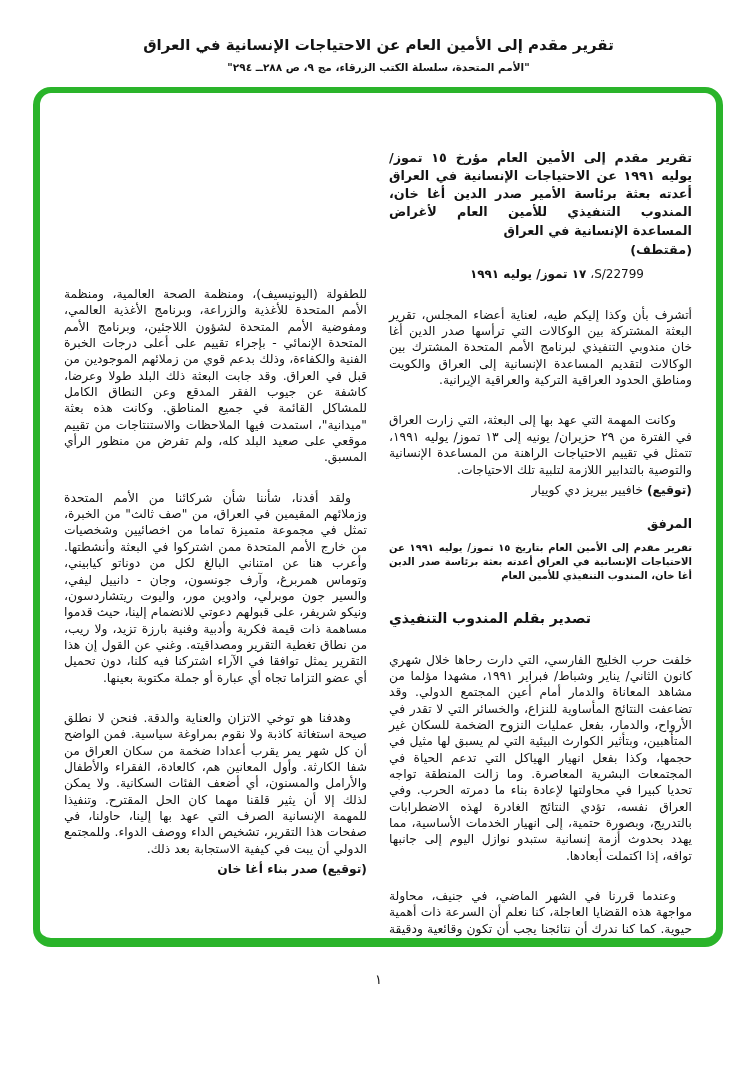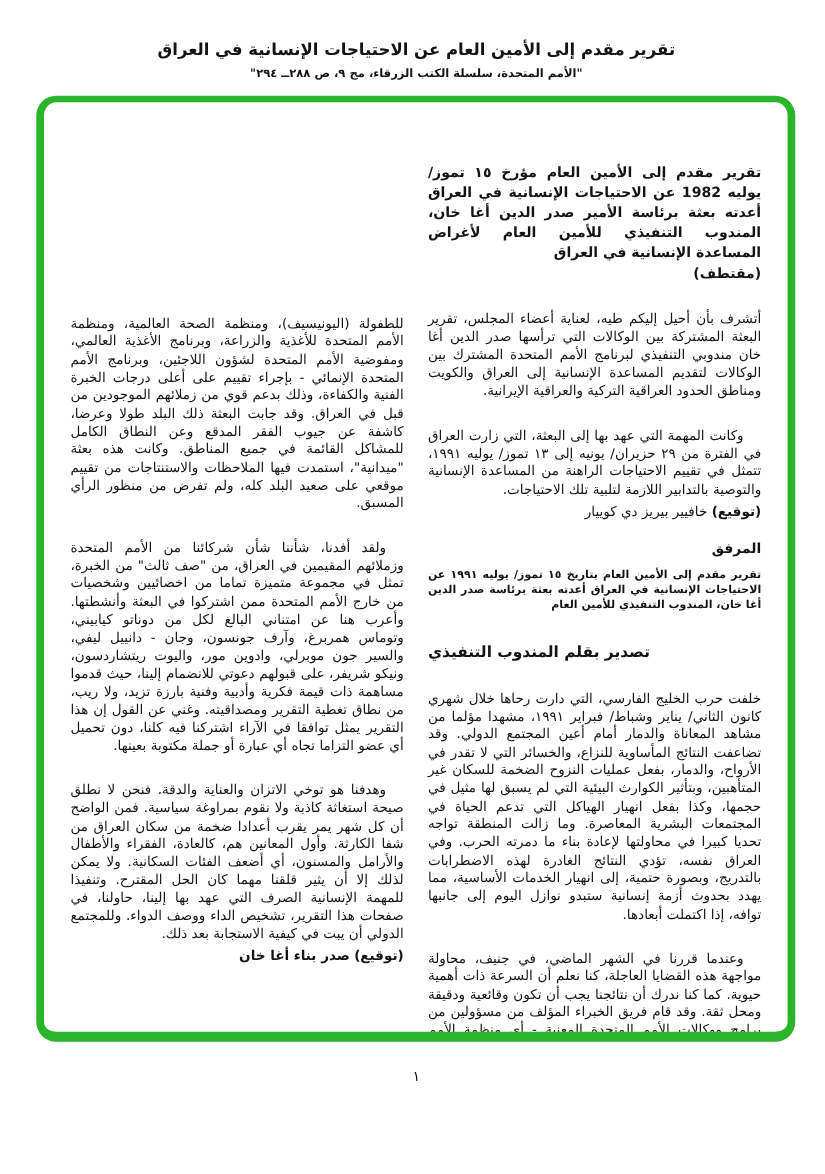--- a/index.html
+++ b/index.html
@@ -75,23 +75,27 @@
 
   <header class="doc-header">
     <div class="doc-title">تقرير مقدم إلى الأمين العام عن الاحتياجات الإنسانية في العراق</div>
     <div class="doc-source">"الأمم المتحدة، سلسلة الكتب الزرقاء، مج ٩، ص ٢٨٨ــ ٢٩٤"</div>
   </header>
 
   <div class="frame">
     <div class="columns">
 
       <section class="col col-right">
-        <h2 class="report-heading">تقرير مقدم إلى الأمين العام مؤرخ ١٥ تموز/ يوليه 1982 عن الاحتياجات الإنسانية في العراق أعدته بعثة برئاسة الأمير صدر الدين أغا خان، المندوب التنفيذي للأمين العام لأغراض المساعدة الإنسانية في العراق</h2>
+        <h2 class="report-heading">تقرير مقدم إلى الأمين العام مؤرخ ١٥ تموز/ يوليه ١٩٩١ عن الاحتياجات الإنسانية في العراق أعدته بعثة برئاسة الأمير صدر الدين أغا خان، المندوب التنفيذي للأمين العام لأغراض المساعدة الإنسانية في العراق</h2>
         <div class="excerpt-note">(مقتطف)</div>
-        <p>أتشرف بأن أحيل إليكم طيه، لعناية أعضاء المجلس، تقرير البعثة المشتركة بين الوكالات التي ترأسها صدر الدين أغا خان مندوبي التنفيذي لبرنامج الأمم المتحدة المشترك بين الوكالات لتقديم المساعدة الإنسانية إلى العراق والكويت ومناطق الحدود العراقية التركية والعراقية الإيرانية.</p>
+        <div class="doc-ref">
+          <span class="ref-symbol">S/22799،</span>
+          <span class="ref-date">١٧ تموز/ يوليه ١٩٩١</span>
+        </div>
+        <p>أتشرف بأن وكذا إليكم طيه، لعناية أعضاء المجلس، تقرير البعثة المشتركة بين الوكالات التي ترأسها صدر الدين أغا خان مندوبي التنفيذي لبرنامج الأمم المتحدة المشترك بين الوكالات لتقديم المساعدة الإنسانية إلى العراق والكويت ومناطق الحدود العراقية التركية والعراقية الإيرانية.</p>
         <p class="indent">وكانت المهمة التي عهد بها إلى البعثة، التي زارت العراق في الفترة من ٢٩ حزيران/ يونيه إلى ١٣ تموز/ يوليه ١٩٩١، تتمثل في تقييم الاحتياجات الراهنة من المساعدة الإنسانية والتوصية بالتدابير اللازمة لتلبية تلك الاحتياجات.</p>
         <div class="signature-line">
           <span class="sig-label">(توقيع)</span>
           <span class="sig-name">خافيير بيريز دي كوييار</span>
         </div>
         <h3 class="annex-label">المرفق</h3>
         <div class="annex-title">تقرير مقدم إلى الأمين العام بتاريخ ١٥ تموز/ يوليه ١٩٩١ عن الاحتياجات الإنسانية في العراق أعدته بعثة برئاسة صدر الدين أغا خان، المندوب التنفيذي للأمين العام</div>
         <h3 class="center-heading">تصدير بقلم المندوب التنفيذي</h3>
         <p class="foreword-first">خلفت حرب الخليج الفارسي، التي دارت رحاها خلال شهري كانون الثاني/ يناير وشباط/ فبراير ١٩٩١، مشهدا مؤلما من مشاهد المعاناة والدمار أمام أعين المجتمع الدولي. وقد تضاعفت النتائج المأساوية للنزاع، والخسائر التي لا تقدر في الأرواح، والدمار، بفعل عمليات النزوح الضخمة للسكان غير المتأهبين، وبتأثير الكوارث البيئية التي لم يسبق لها مثيل في حجمها، وكذا بفعل انهيار الهياكل التي تدعم الحياة في المجتمعات البشرية المعاصرة. وما زالت المنطقة تواجه تحديا كبيرا في محاولتها لإعادة بناء ما دمرته الحرب. وفي العراق نفسه، تؤدي النتائج الغادرة لهذه الاضطرابات بالتدريج، وبصورة حتمية، إلى انهيار الخدمات الأساسية، مما يهدد بحدوث أزمة إنسانية ستبدو نوازل اليوم إلى جانبها توافه، إذا اكتملت أبعادها.</p>
         <p class="indent">وعندما قررنا في الشهر الماضي، في جنيف، محاولة مواجهة هذه القضايا العاجلة، كنا نعلم أن السرعة ذات أهمية حيوية. كما كنا ندرك أن نتائجنا يجب أن تكون وقائعية ودقيقة ومحل ثقة. وقد قام فريق الخبراء المؤلف من مسؤولين من برامج ووكالات الأمم المتحدة المعنية - أي منظمة الأمم المتحدة</p>

